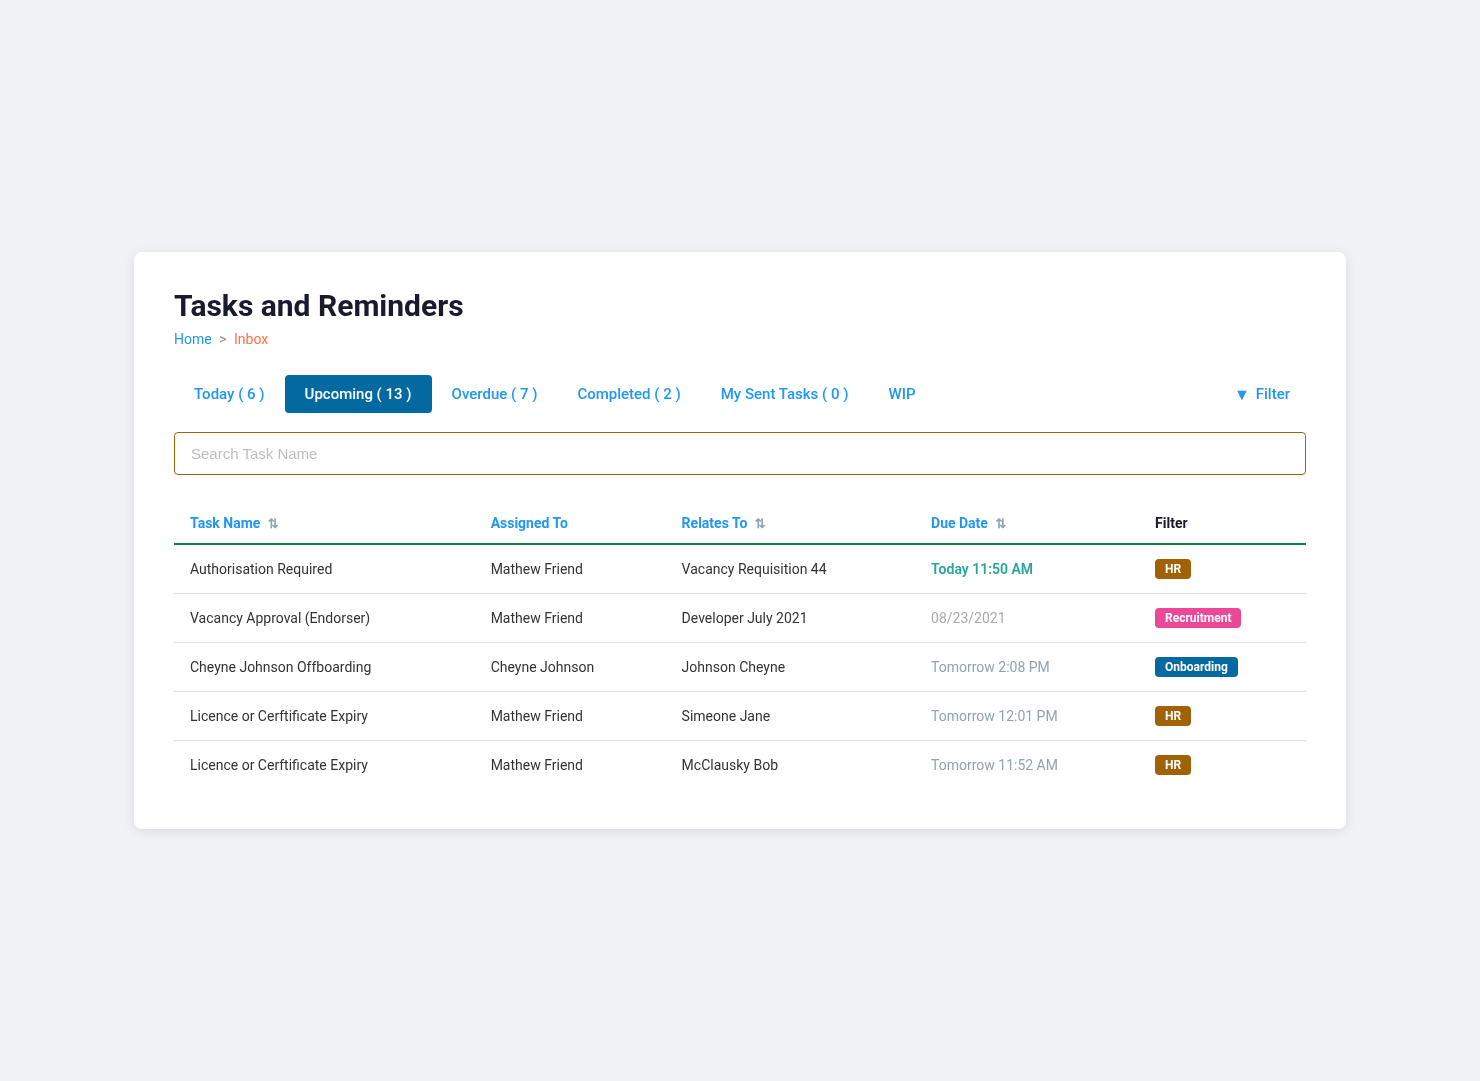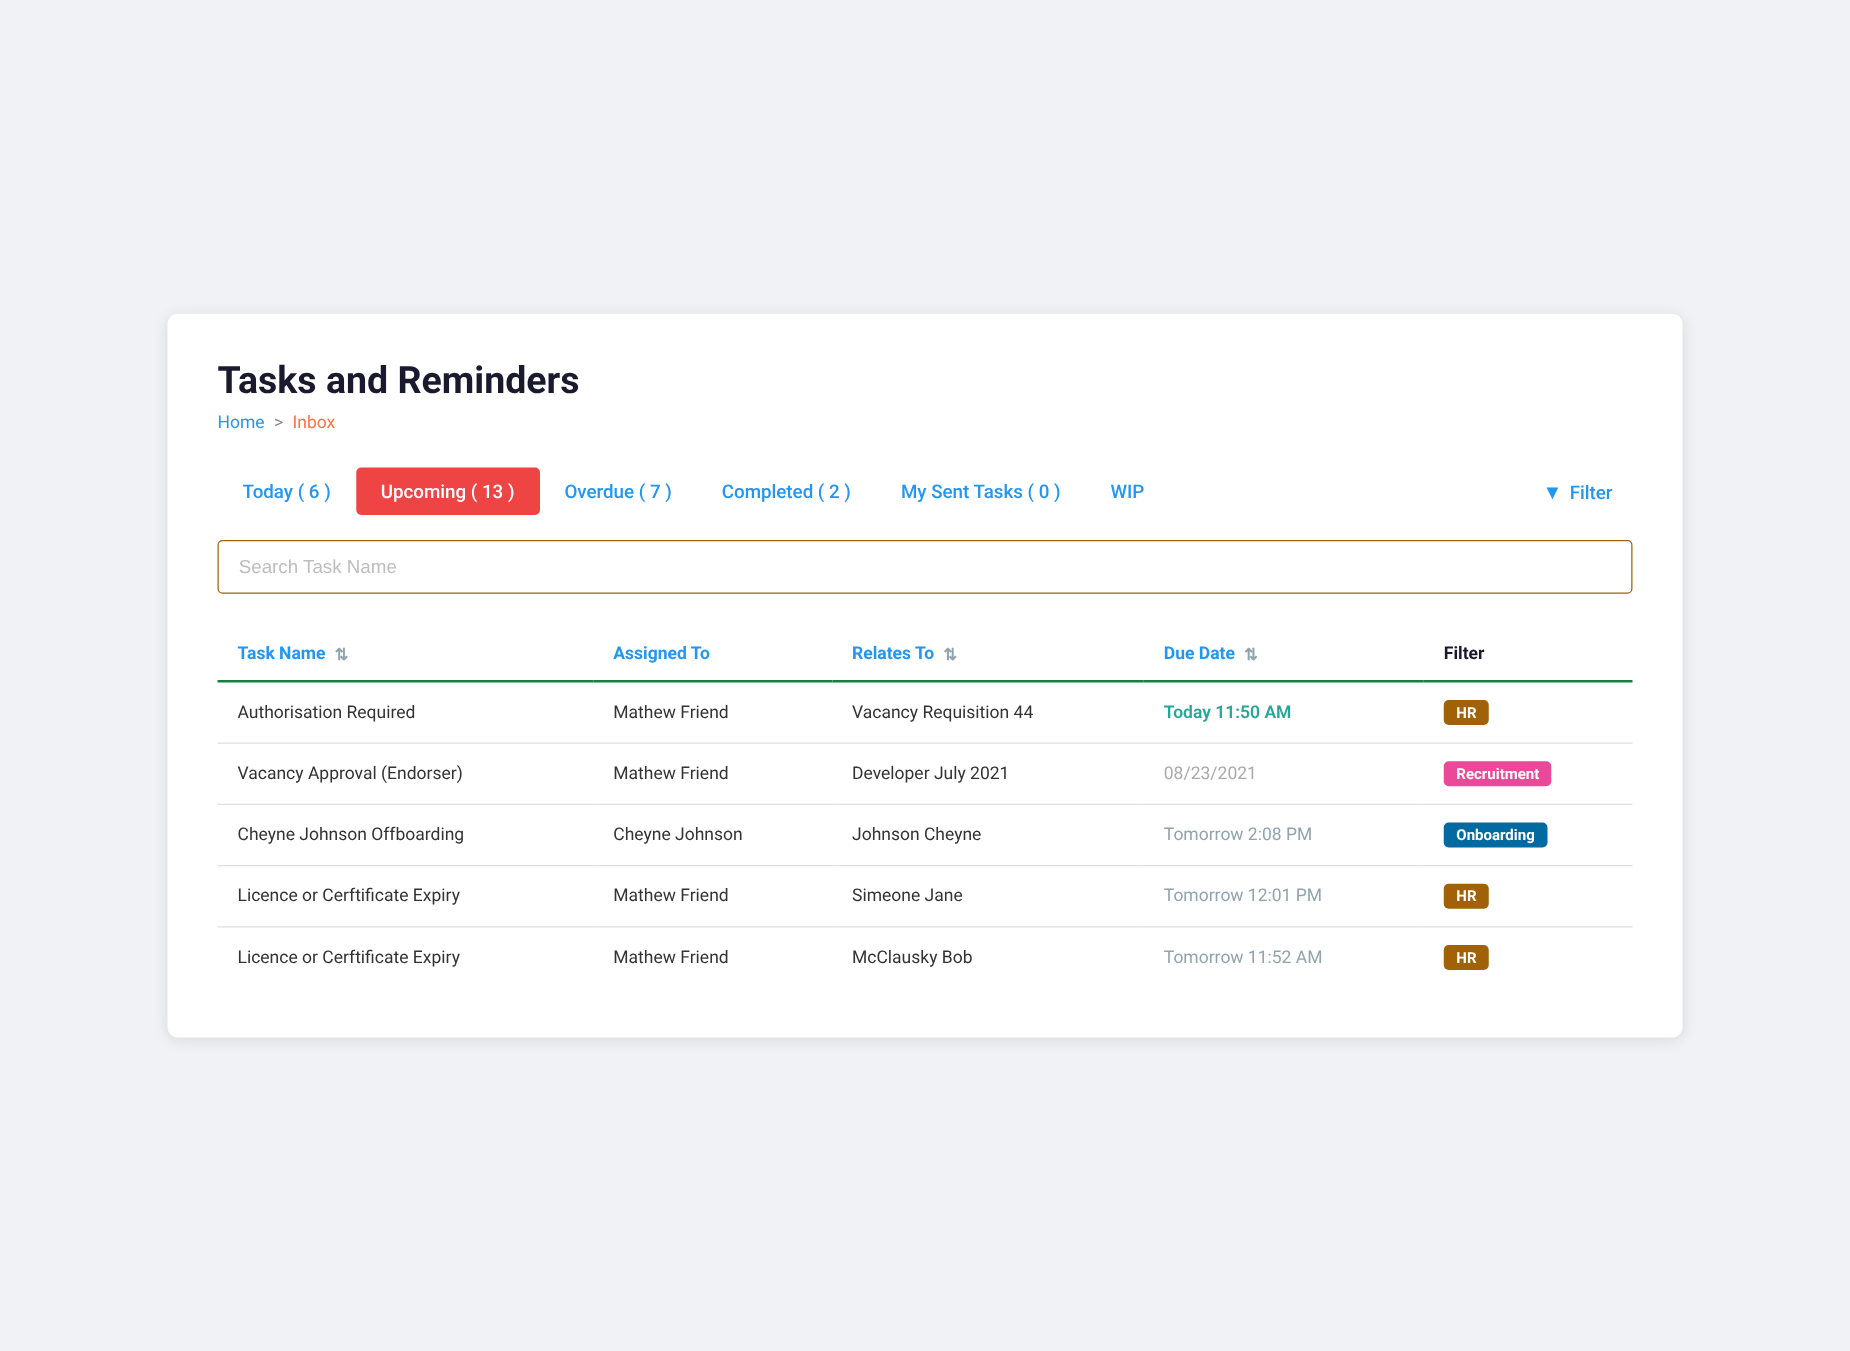--- a/index.html
+++ b/index.html
@@ -51,21 +51,21 @@
     .tab {
       padding: 10px 20px;
       font-size: 15px;
       font-weight: 500;
       cursor: pointer;
       color: #2196f3;
       border-radius: 4px;
       white-space: nowrap;
     }
     .tab.active {
-      background: #ef4444;
+      background: #0369a1;
       color: #fff;
       border-radius: 4px;
     }
     .tab-filter {
       margin-left: auto;
       display: flex;
       align-items: center;
       gap: 6px;
       color: #2196f3;
       font-size: 15px;

